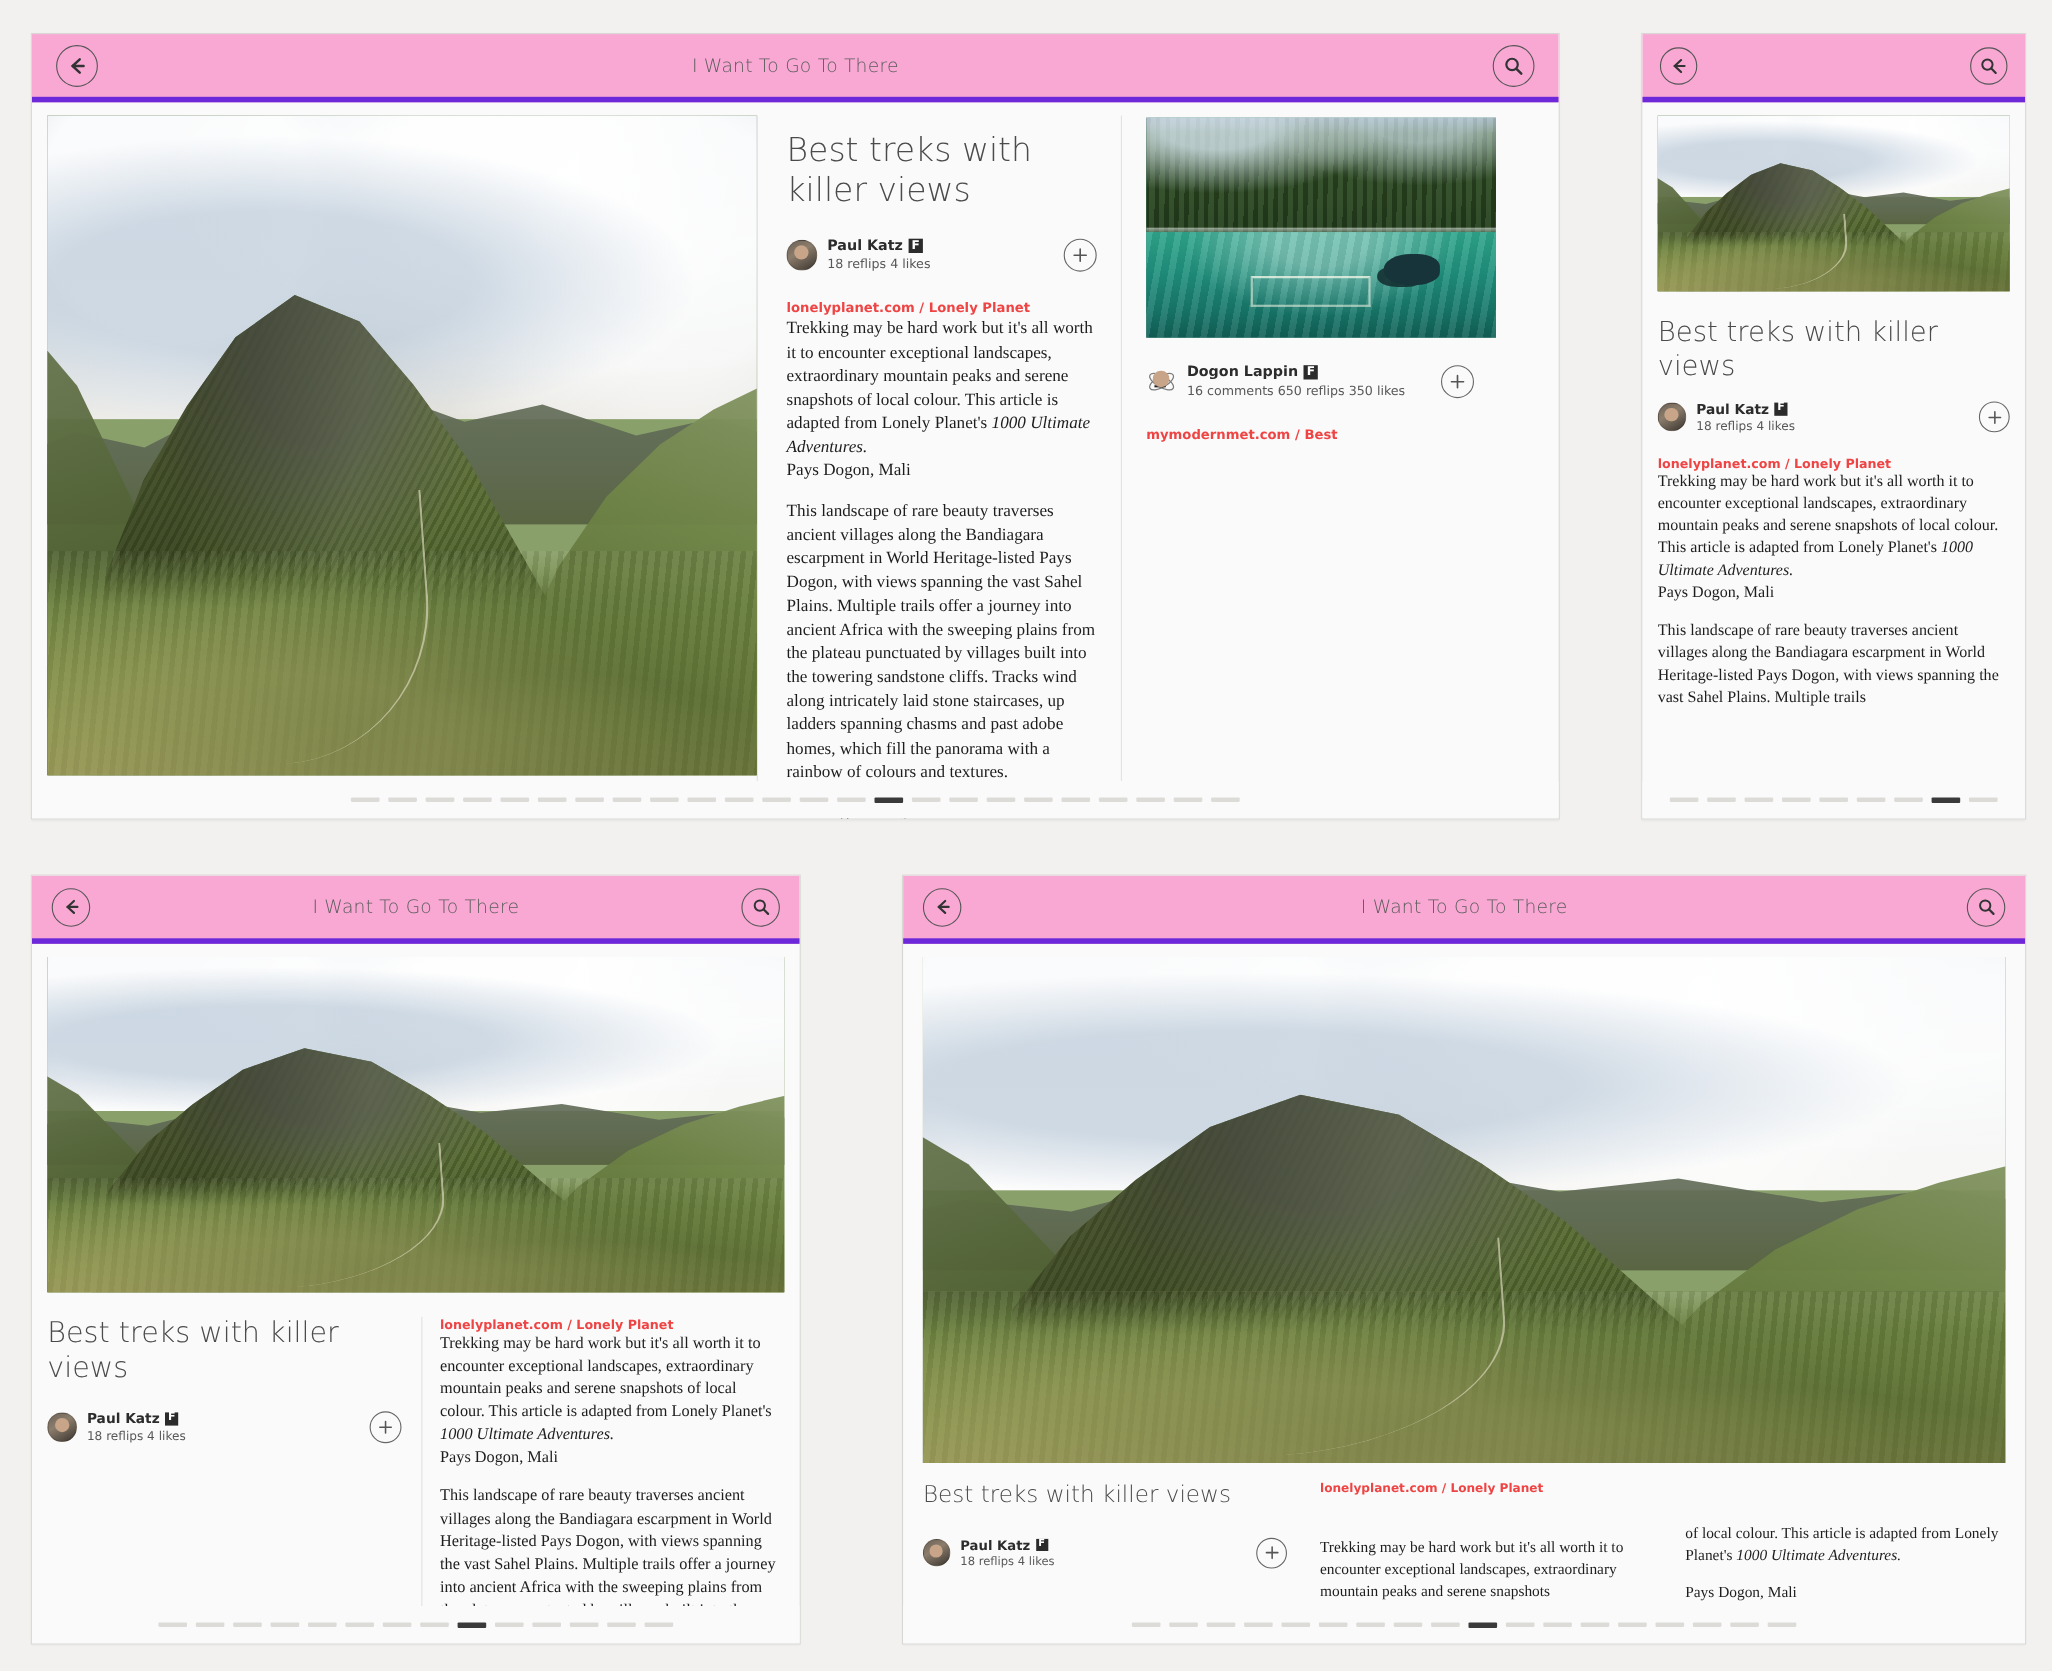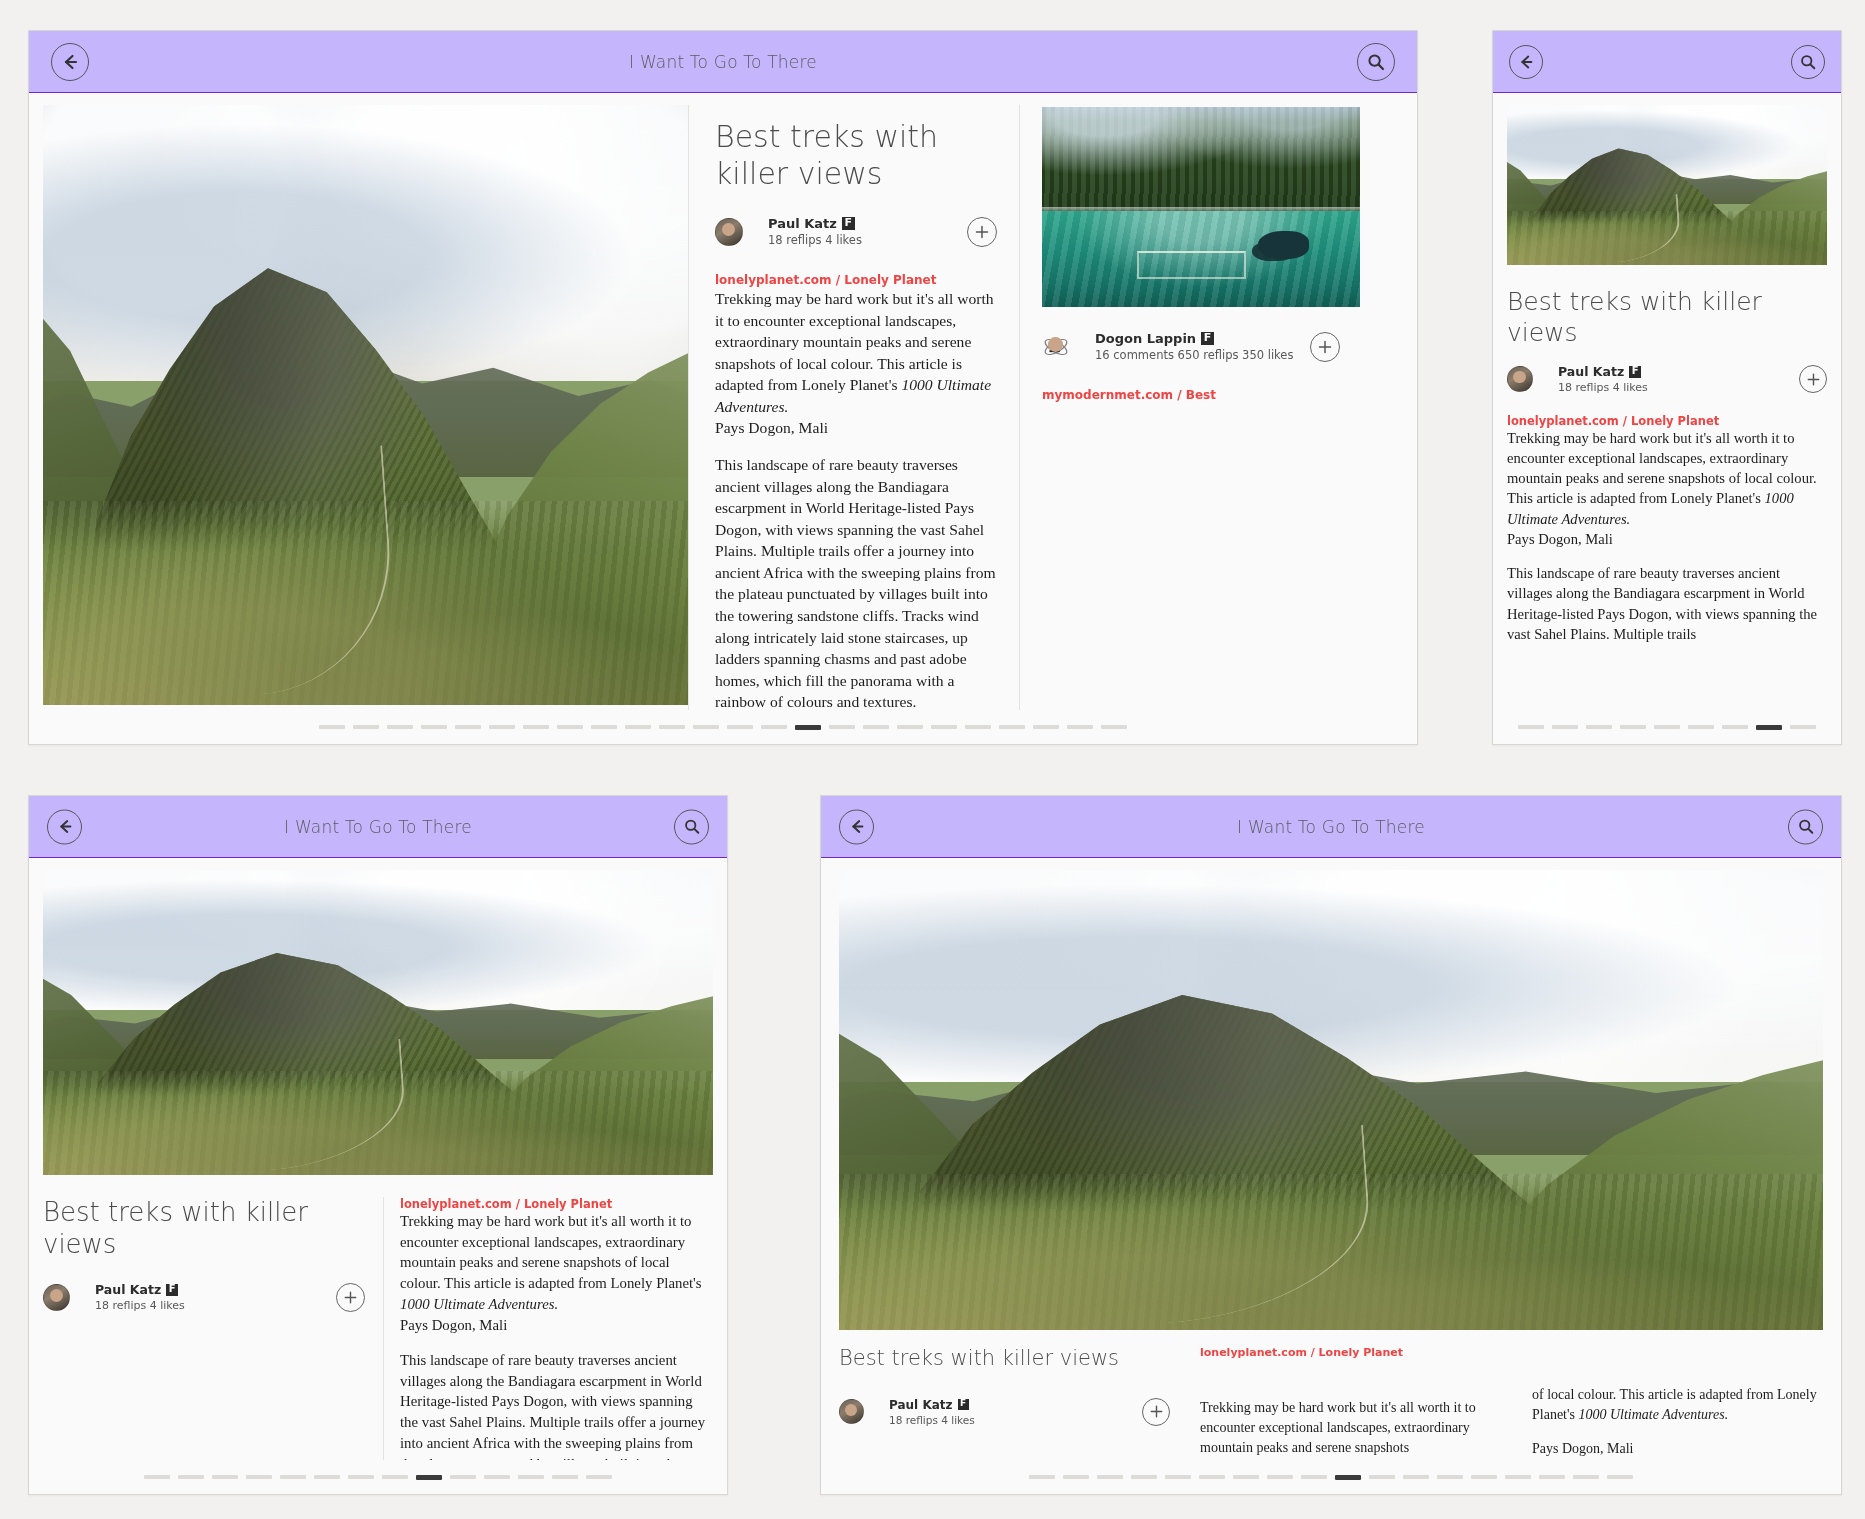--- a/index.html
+++ b/index.html
@@ -16,22 +16,22 @@
     background: #fafafa;
     border: 1px solid #d8d7d4;
     box-shadow: 0 1px 2px rgba(0,0,0,.05);
     overflow: hidden;
   }
 
   
   .hdr {
     position: relative;
     height: 62px;
-    border-bottom: 1px solid #6d28d9;
-    background: #c4b5fd;
+    border-bottom: 5px solid #6d28d9;
+    background: #f9a8d4;
     flex: 0 0 auto;
   }
   .hdr-title {
     position: absolute; left: 0; right: 0; top: 50%;
     transform: translateY(-50%);
     text-align: center;
     font-size: 17px;
     color: #5d5d5d;
     font-family: "DejaVu Sans", sans-serif;
     font-weight: 300;
@@ -159,21 +159,21 @@
     box-shadow: -10px 6px 0 -4px rgba(18,42,46,.85);
   }
 
   
   .hd-title {
     font-family: "DejaVu Sans", sans-serif;
     font-weight: 300;
     color: #4b4b4b;
     line-height: 1.22;
   }
-  .byline { display: flex; align-items: center; gap: 25px; }
+  .byline { display: flex; align-items: center; gap: 9px; }
   .avatar {
     border-radius: 50%;
     background: linear-gradient(150deg,#6c6258 0%, #8c7d6c 40%, #3b3630 100%);
     flex: 0 0 auto;
     position: relative;
     overflow: hidden;
     border: 1px solid rgba(0,0,0,.12);
   }
   .avatar::after{
     content:""; position:absolute; left:22%; top:16%; width:52%; height:52%;

